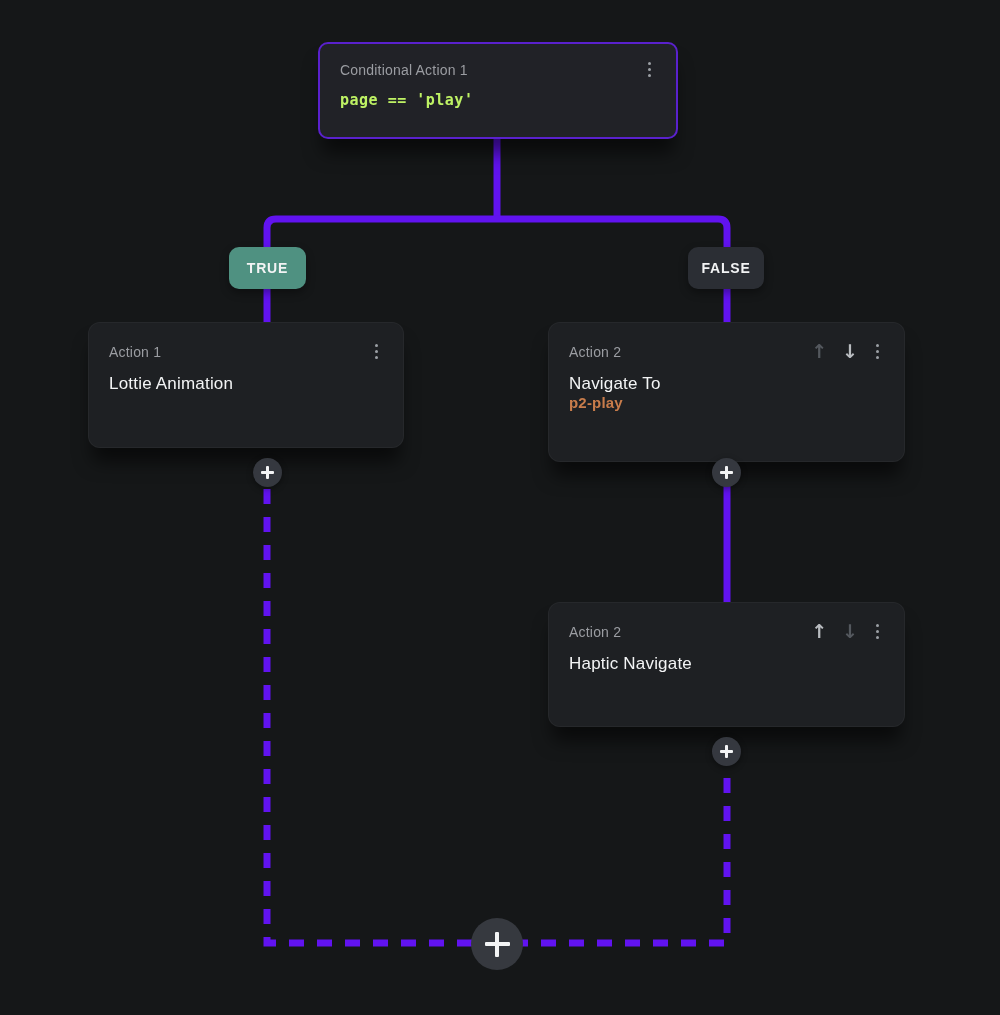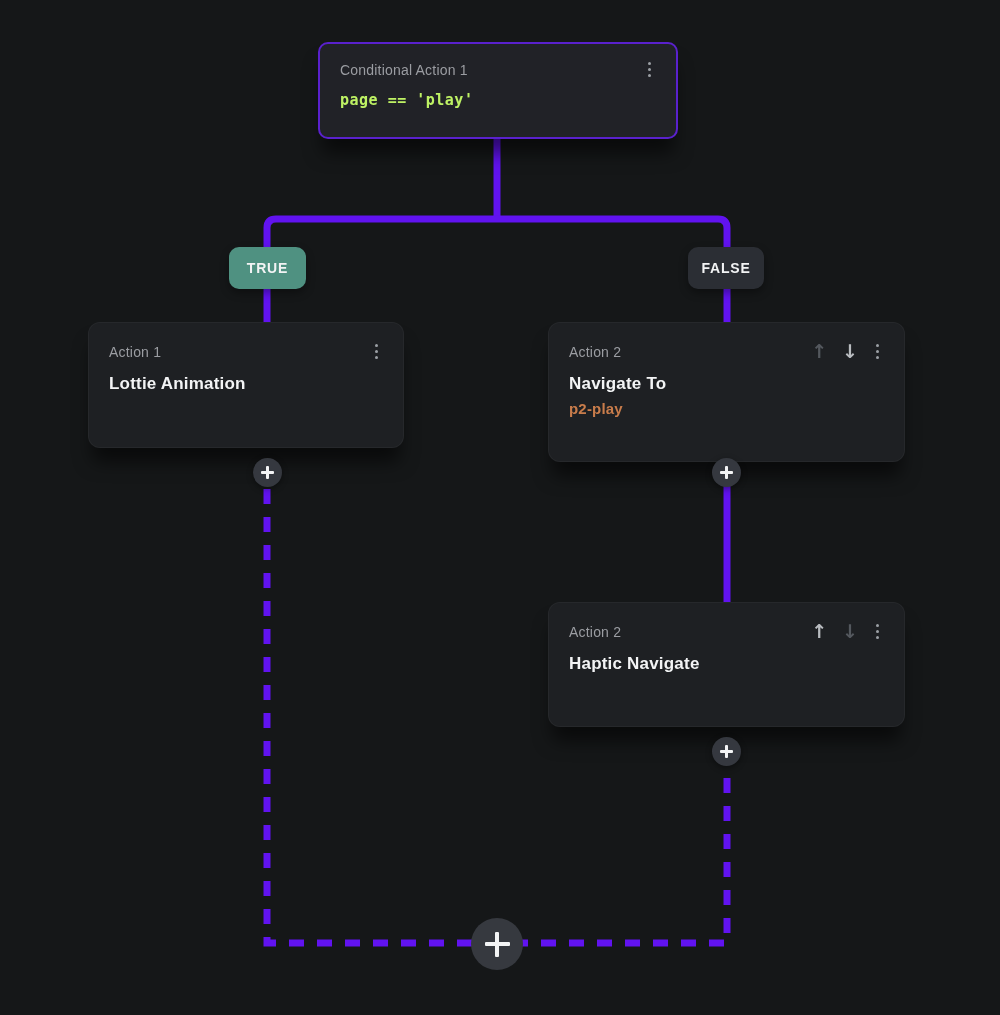--- a/index.html
+++ b/index.html
@@ -45,24 +45,23 @@
 
   .arrow{font-family:"DejaVu Sans", sans-serif;font-size:19px;font-weight:700;line-height:1;cursor:pointer;}
   .arrow.bright{color:#b9bcc0;}
   .arrow.dim{color:#54585e;cursor:default;}
 
   .kebab{display:flex;flex-direction:column;gap:3px;padding:2px 3px;cursor:pointer;}
   .kebab i{width:3px;height:3px;border-radius:50%;background:#9ca0a5;display:block;}
 
   .card-title{
     margin-top:13px;
-    font-size:17px;font-weight:700;color:#f3f4f5;letter-spacing:0.2px;
+    font-size:17px;font-weight:400;color:#f3f4f5;letter-spacing:0.2px;
   }
   .card-subtitle{
-    margin-top:6px;
     font-size:15px;font-weight:700;color:#c87c4b;letter-spacing:0.2px;
   }
   .cond-code{
     margin-top:12px;
     font-family:"DejaVu Sans Mono", monospace;
     font-size:15px;font-weight:700;color:#bef264;letter-spacing:0.5px;
   }
 
   
   .badge{

